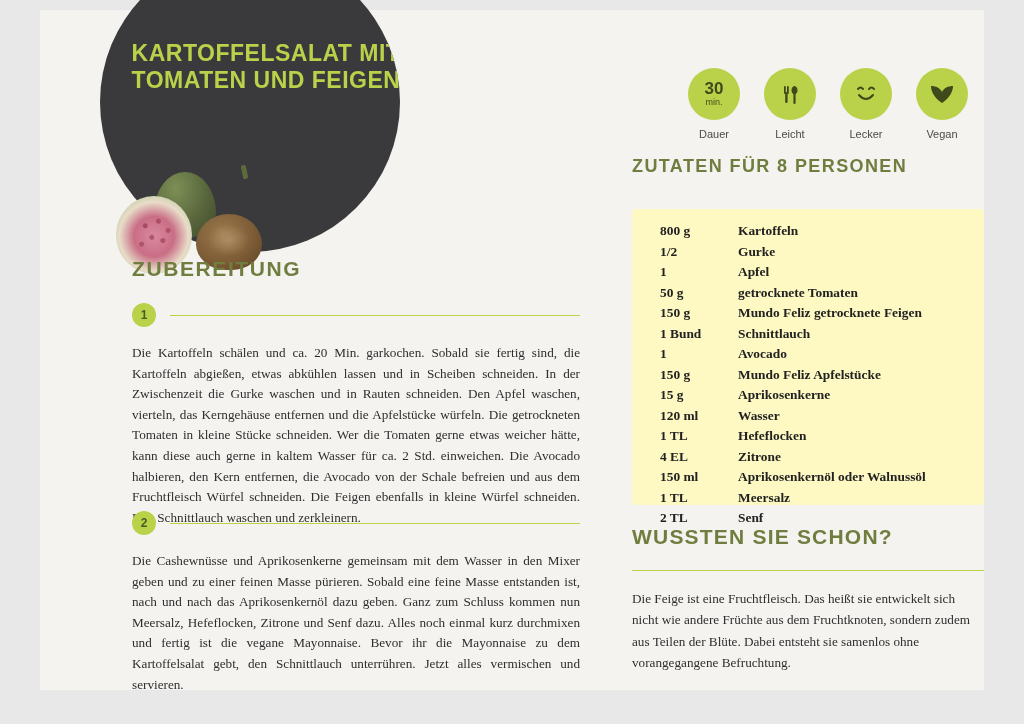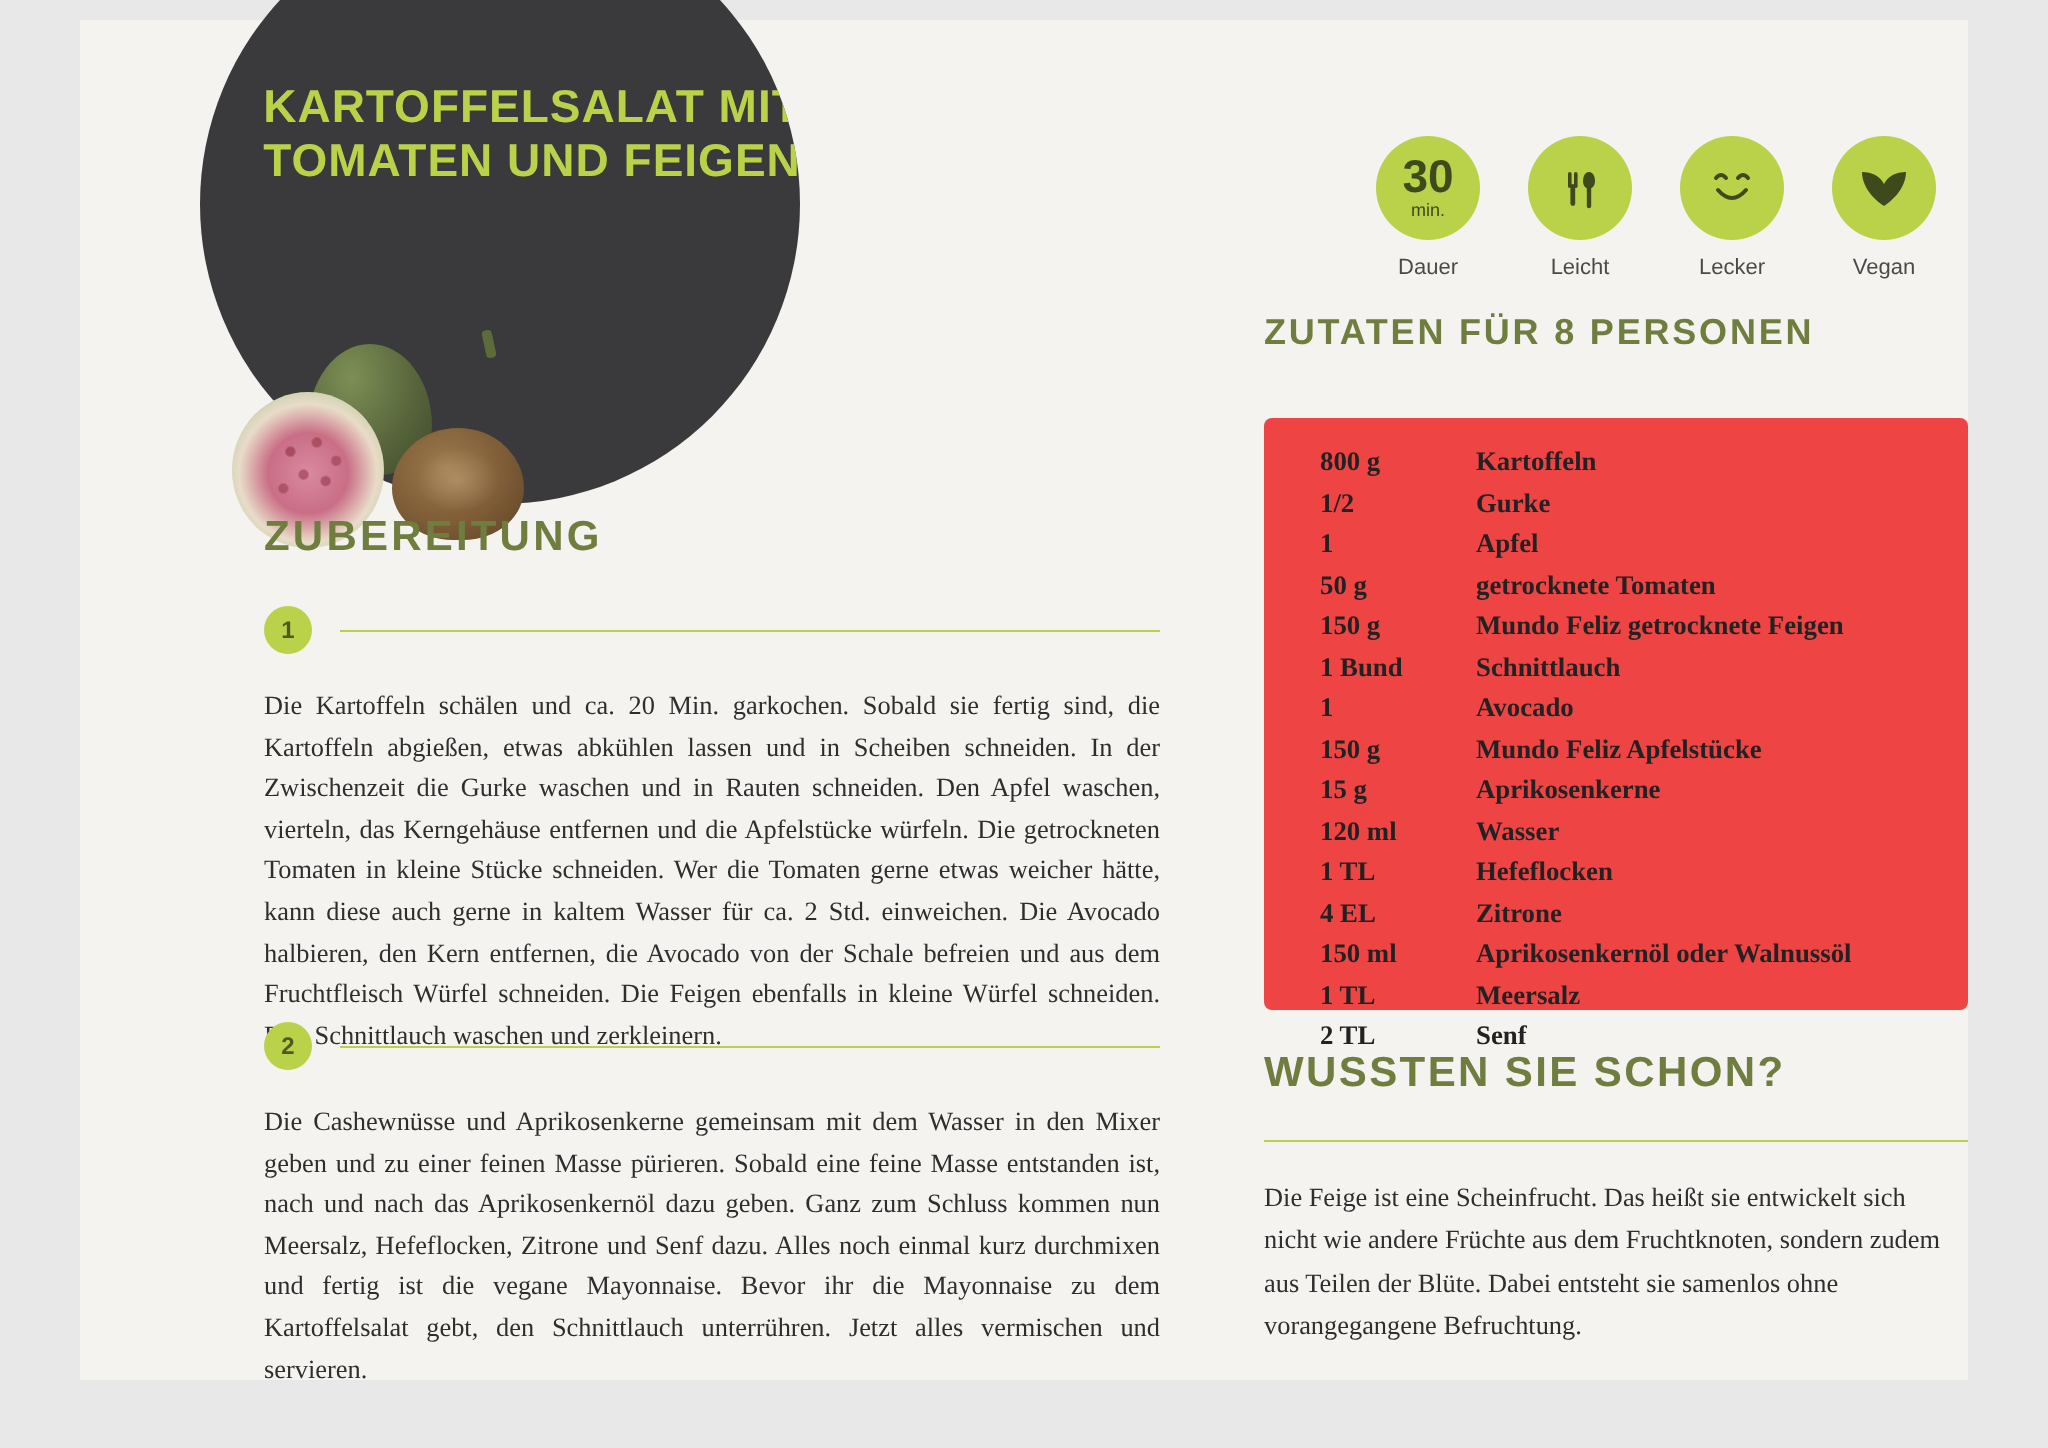--- a/index.html
+++ b/index.html
@@ -193,21 +193,21 @@
     height: 52px;
     border-radius: 50%;
     background: #b9d24a;
     display: flex;
     flex-direction: column;
     align-items: center;
     justify-content: center;
     color: #3f4a1c;
   }
   .badge-circle .big {
-    font-size: 23px;
+    font-size: 17px;
     font-weight: bold;
     line-height: 1;
   }
   .badge-circle .small {
     font-size: 9px;
     line-height: 1.3;
   }
   .badge-label {
     margin-top: 8px;
     font-size: 11px;
@@ -224,21 +224,21 @@
     font-weight: bold;
     letter-spacing: 1.4px;
   }
 
   .ingredients-box {
     position: absolute;
     left: 592px;
     top: 199px;
     width: 352px;
     height: 296px;
-    background: #ef4444;
+    background: #fef9c3;
     border-radius: 4px;
   }
   .ing-list {
     position: absolute;
     left: 28px;
     top: 12px;
     right: 10px;
   }
   .ing-row {
     display: flex;
@@ -425,15 +425,15 @@
         </div>
         <div class="ing-row">
           <div class="ing-qty">2 TL</div>
           <div class="ing-name">Senf</div>
         </div>
       </div>
   </div>
 
   <div class="didyouknow-heading">WUSSTEN SIE SCHON?</div>
   <div class="didyouknow-rule"></div>
-  <div class="didyouknow-body">Die Feige ist eine Scheinfrucht. Das heißt sie entwickelt sich nicht wie andere Früchte aus dem Fruchtknoten, sondern zudem aus Teilen der Blüte. Dabei entsteht sie samenlos ohne vorangegangene Befruchtung.</div>
+  <div class="didyouknow-body">Die Feige ist eine Fruchtfleisch. Das heißt sie entwickelt sich nicht wie andere Früchte aus dem Fruchtknoten, sondern zudem aus Teilen der Blüte. Dabei entsteht sie samenlos ohne vorangegangene Befruchtung.</div>
 
 </div>
 
 </body></html>

